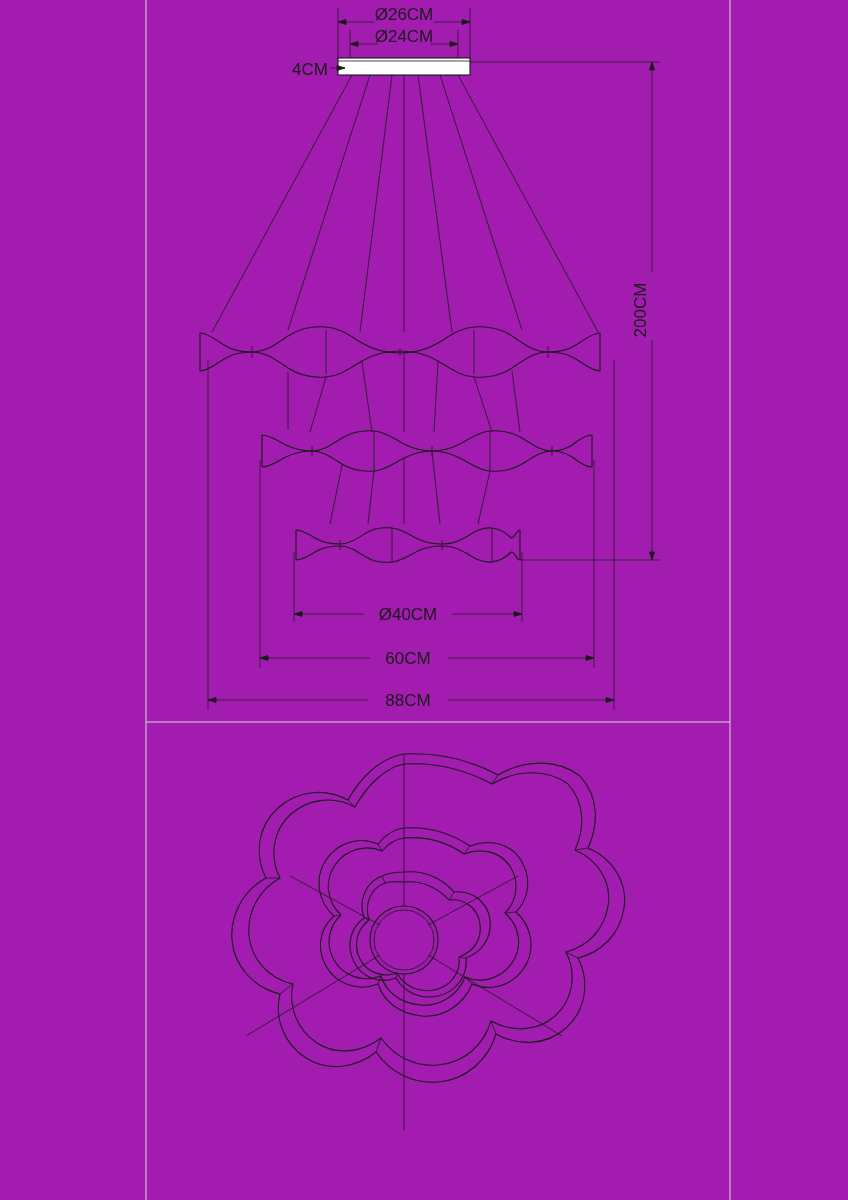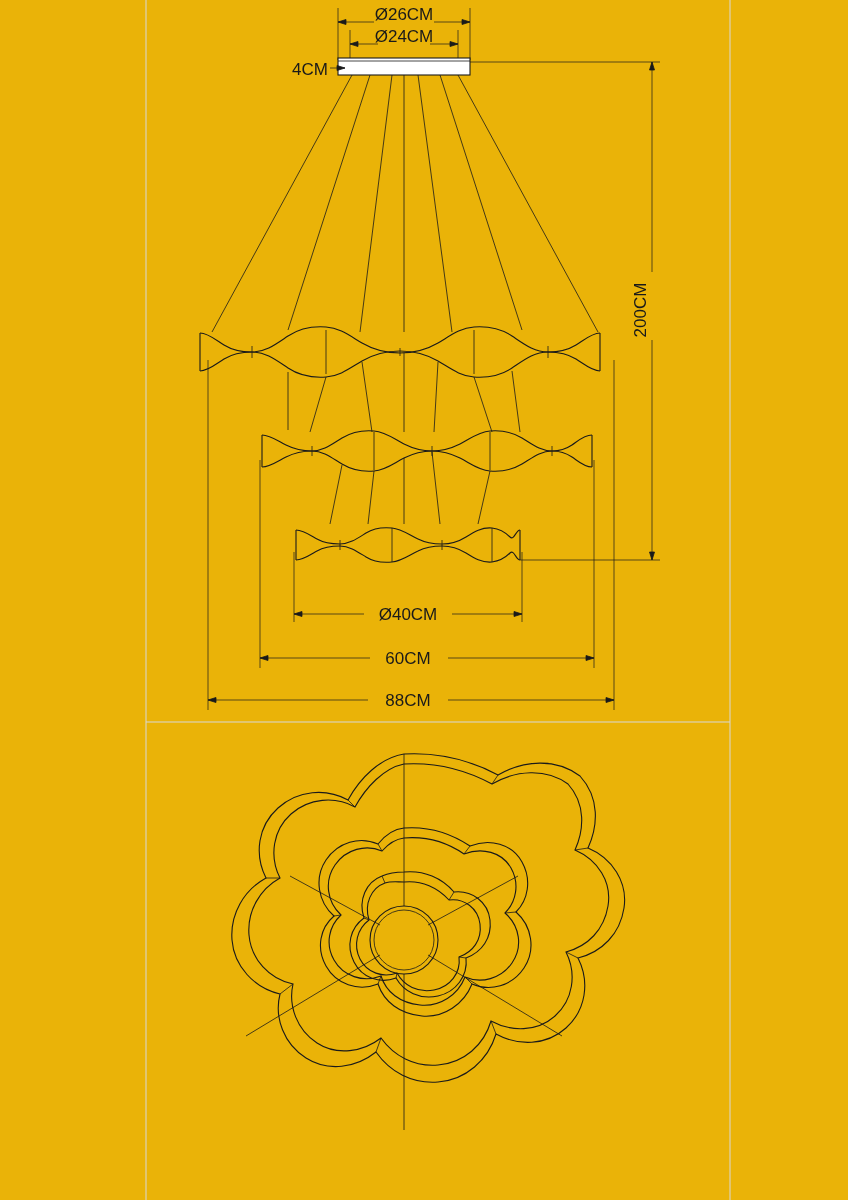--- a/index.html
+++ b/index.html
@@ -7,21 +7,21 @@
     padding: 0;
     background: #ffffff;
   }
   body {
     font-family: "Liberation Sans", sans-serif;
   }
   #sheet {
     position: relative;
     width: 848px;
     height: 1200px;
-    background: #eab308;
+    background: #a21caf;
     overflow: hidden;
   }
   #sheet svg {
     position: absolute;
     top: 0;
     left: 0;
   }
   .dim-text {
     font-family: "Liberation Sans", sans-serif;
     font-size: 17px;

